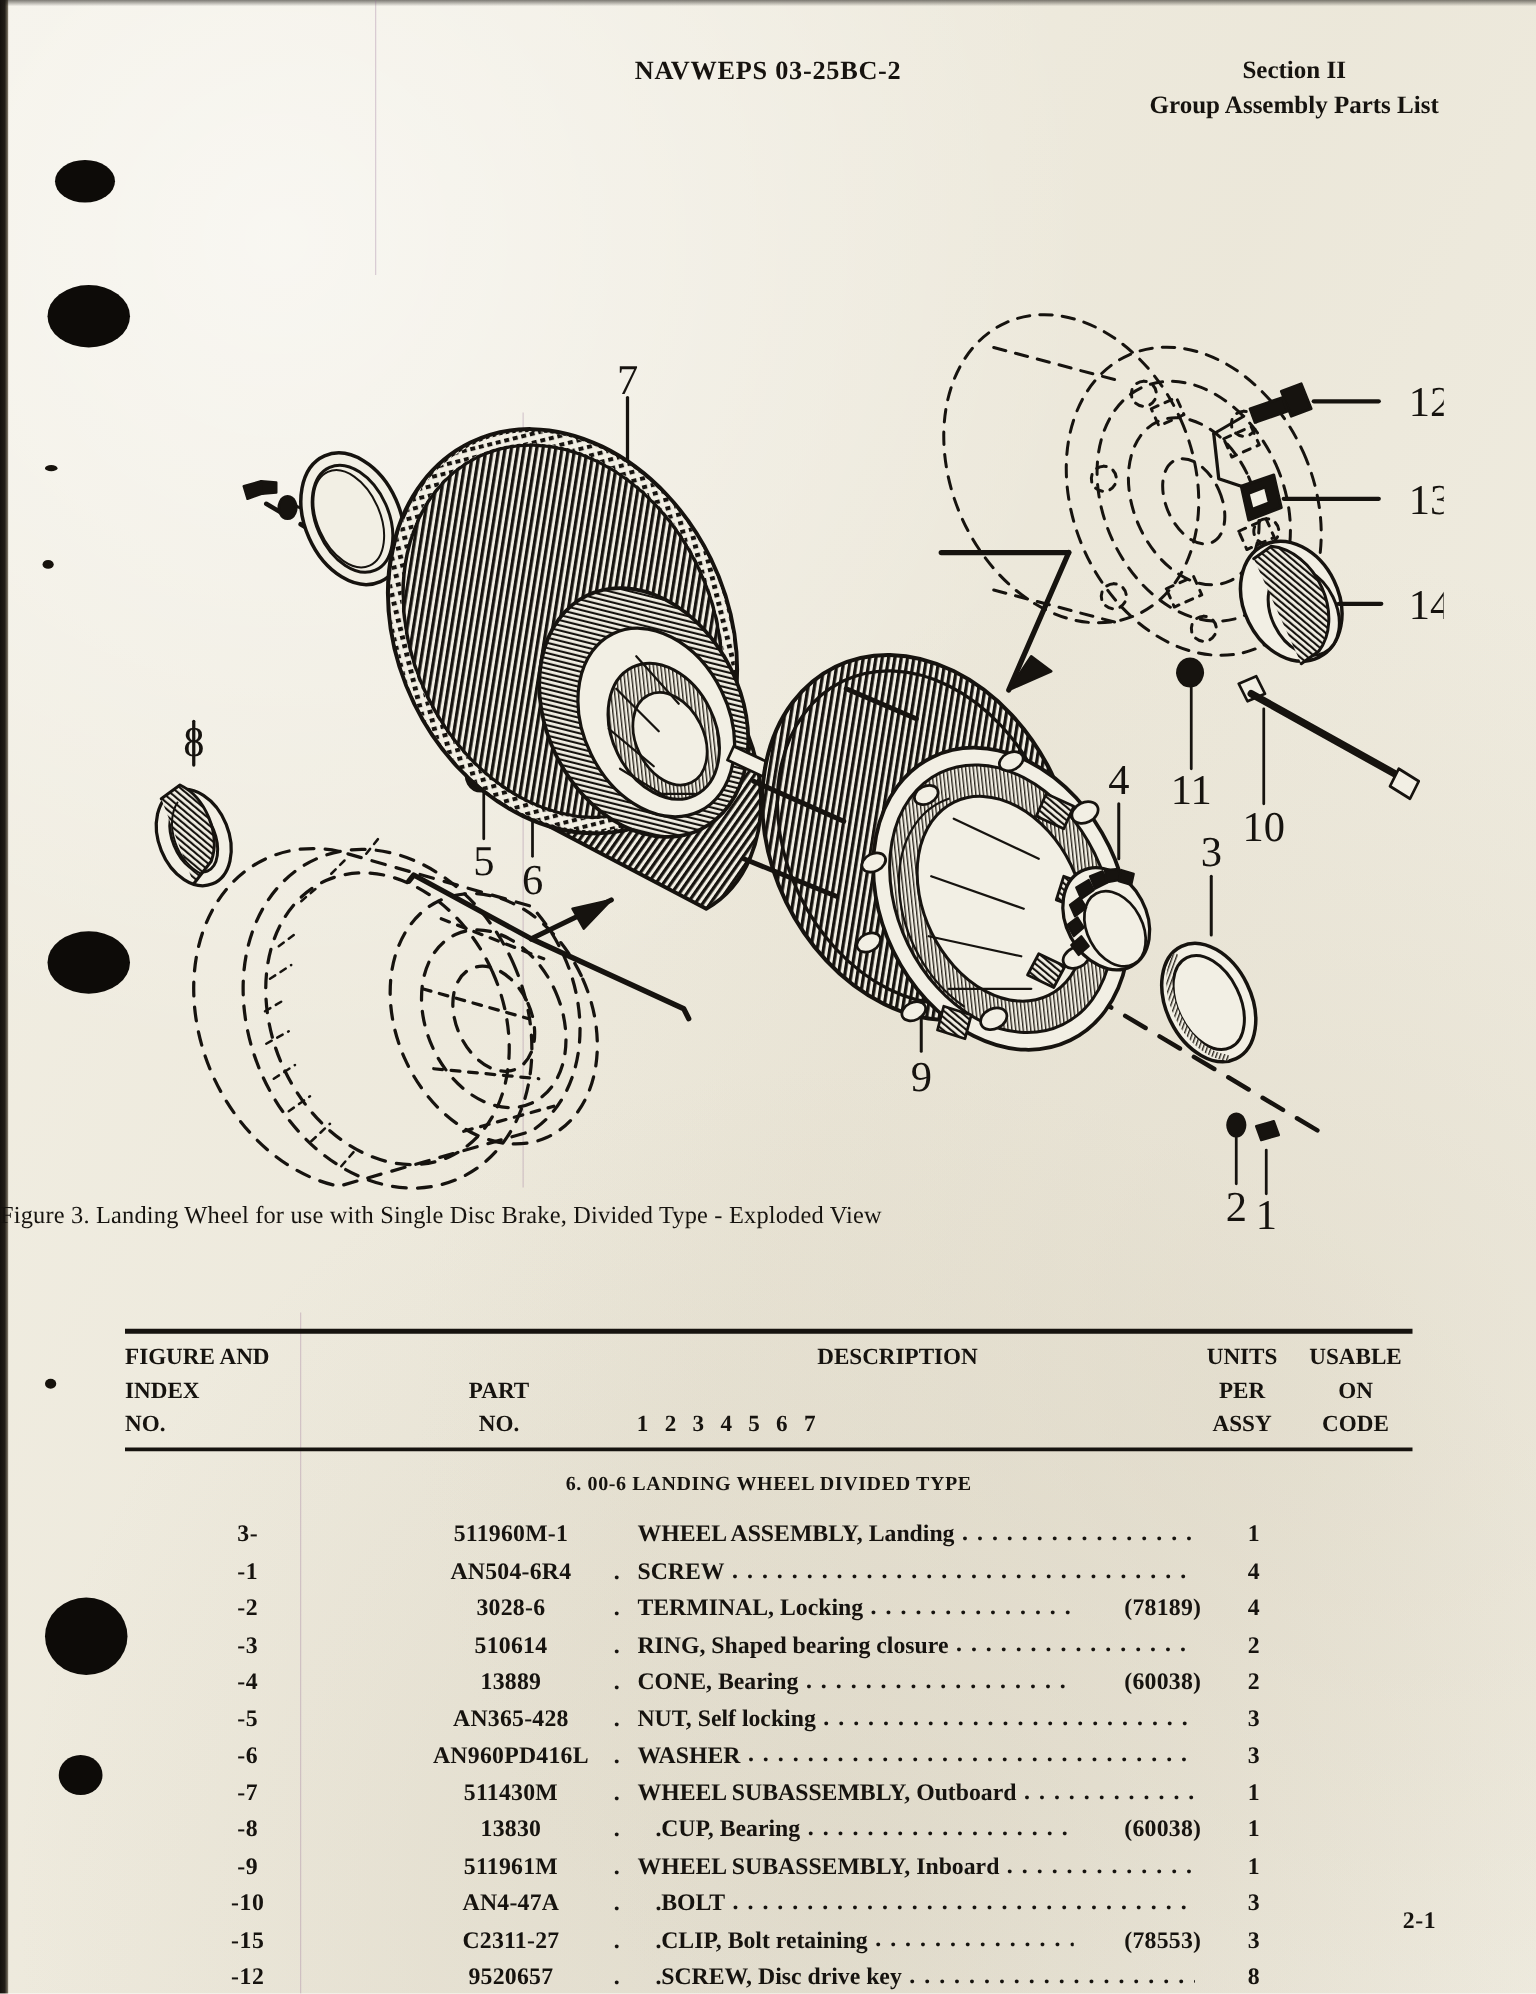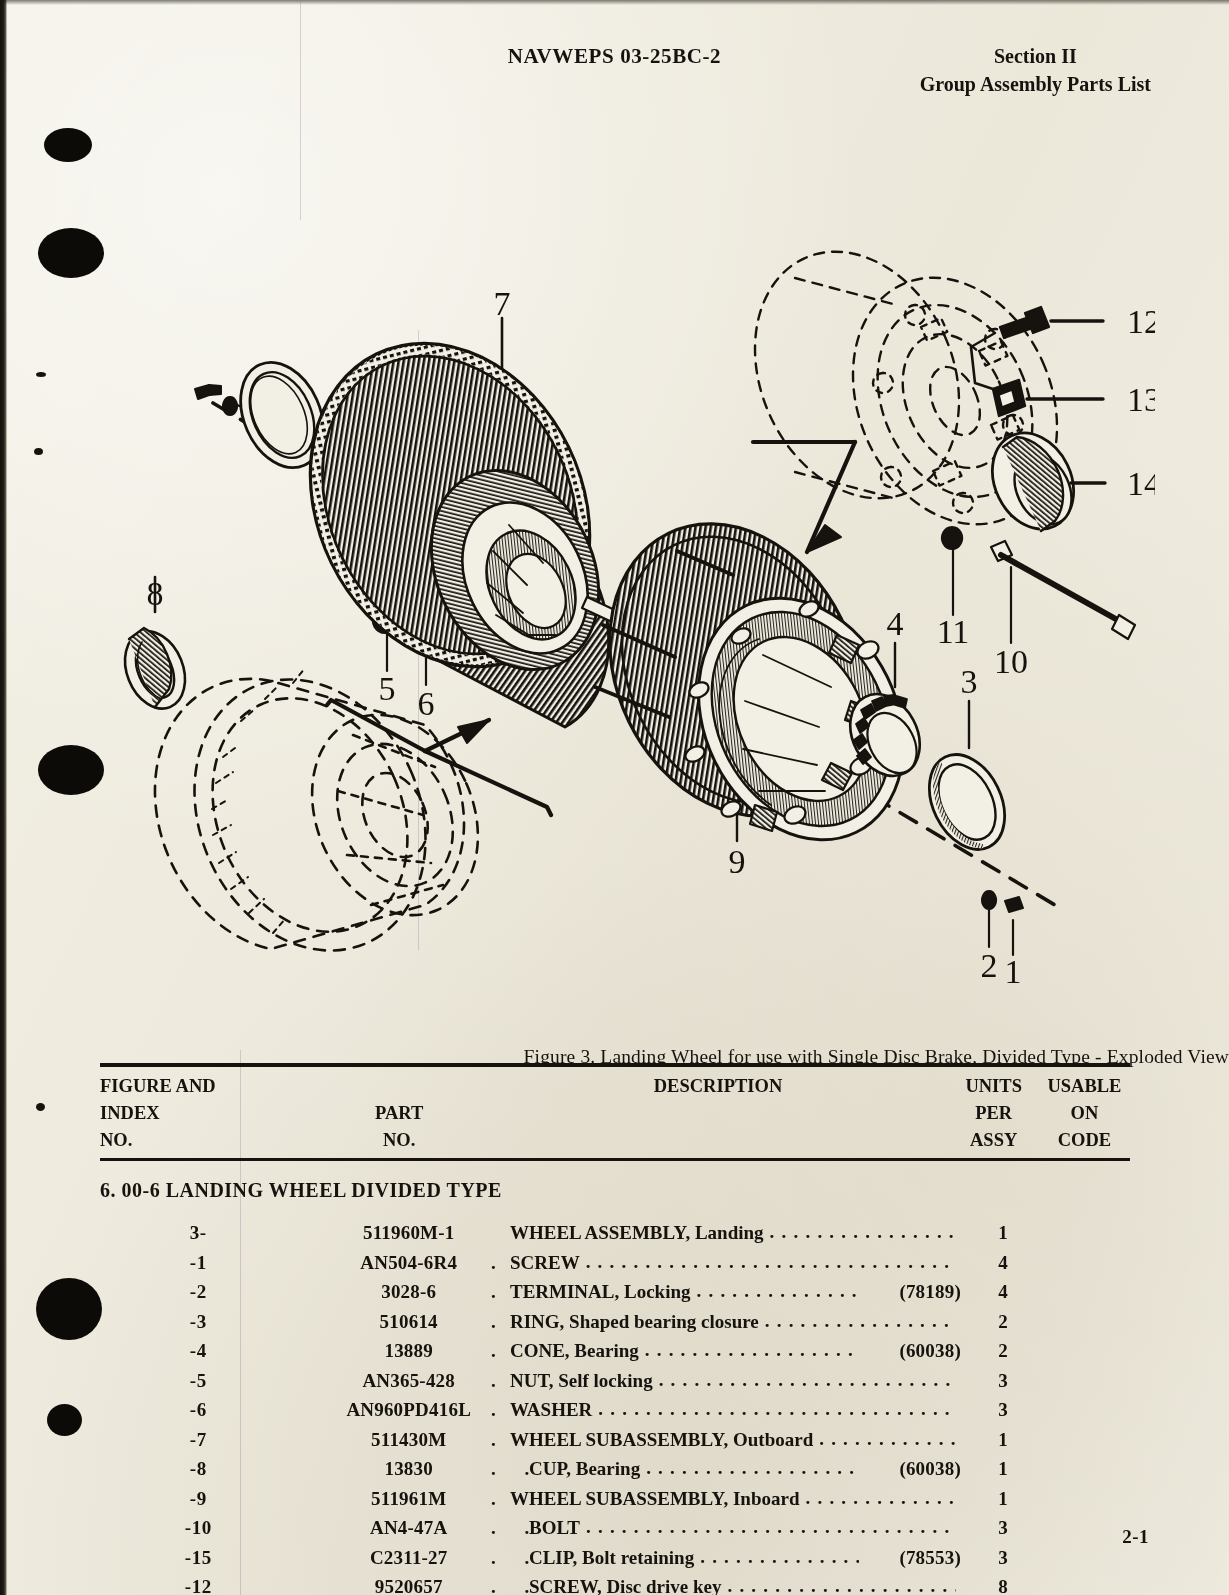--- a/index.html
+++ b/index.html
@@ -76,22 +76,22 @@
   
   #figure-area {
     position: absolute;
     left: 95px; top: 115px;
     width: 1060px; height: 870px;
   }
   #figure-svg { display:block; width:100%; height:100%; }
 
   #figure-caption {
     position: absolute;
-    left: 0; right: 0; top: 1046px;
-    text-align: right;
+    left: 0; right: 0; top: 962px;
+    text-align: left;
     font-size: 19.5px;
     letter-spacing: .15px;
     white-space: nowrap;
   }
 
   
   #parts-table {
     position: absolute;
     left: 100px; top: 1063px;
     width: 1030px;
@@ -120,23 +120,23 @@
   .col-units { width: 92px;  text-align: center; }
   .col-code  { width: 93px;  text-align: center; }
 
   .desc-indent-row {
     text-align: left;
     padding-left: 22px;
     letter-spacing: 4.2px;
   }
 
   #section-title {
-    text-align: left;
+    text-align: center;
     font-weight: bold;
-    font-size: 20px;
+    font-size: 16px;
     padding: 18px 0 6px 0;
     letter-spacing: .5px;
   }
 
   #table-body {
     padding-top: 14px;
     font-size: 19px;
   }
   .row {
     display: flex;
@@ -568,20 +568,21 @@
         <div>NO.</div>
       </div>
       <div class="col-part">
         <div style="visibility:hidden">&nbsp;</div>
         <div>PART</div>
         <div>NO.</div>
       </div>
       <div class="col-desc">
         <div>DESCRIPTION</div>
         <div style="visibility:hidden">&nbsp;</div>
+        <div class="desc-indent-row">1  2  3  4  5  6  7</div>
       </div>
       <div class="col-units">
         <div>UNITS</div>
         <div>PER</div>
         <div>ASSY</div>
       </div>
       <div class="col-code">
         <div>USABLE</div>
         <div>ON</div>
         <div>CODE</div>

